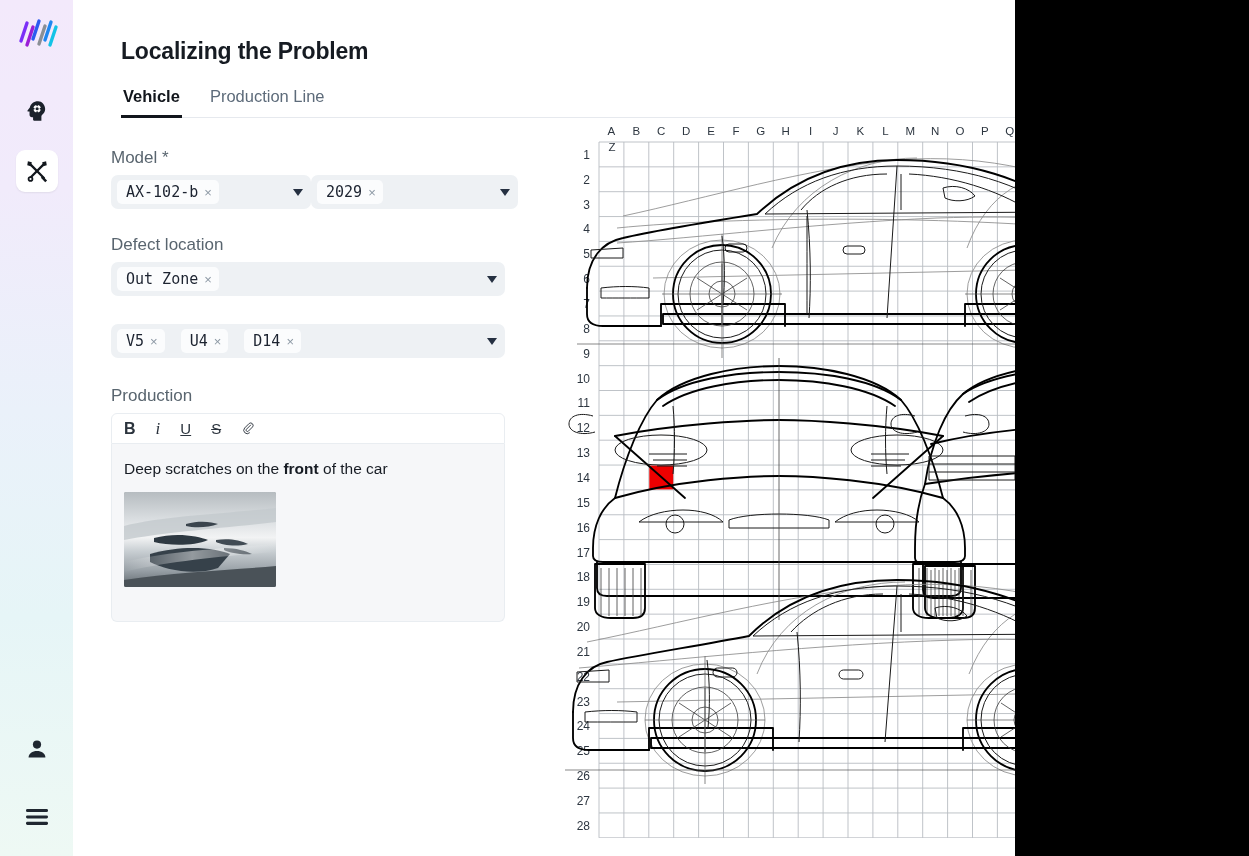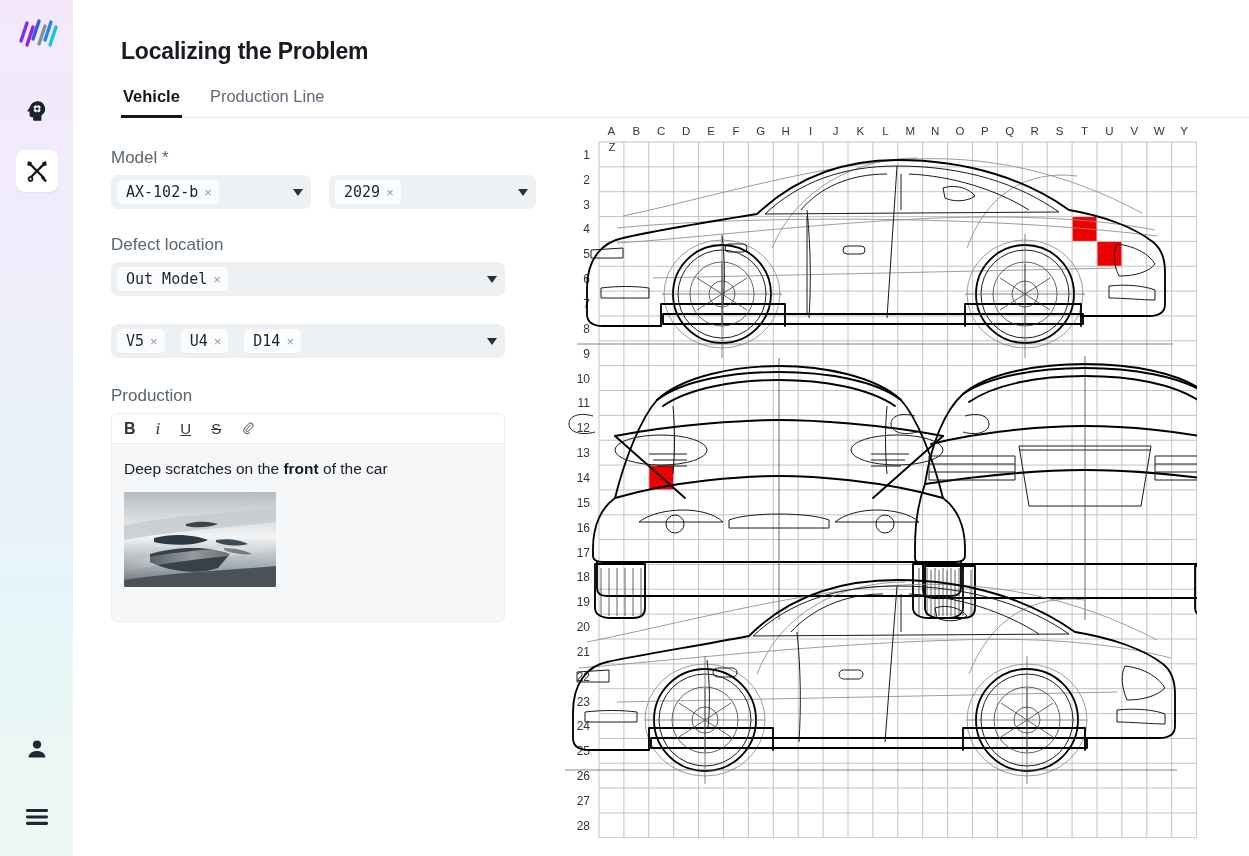--- a/index.html
+++ b/index.html
@@ -4,21 +4,21 @@
 <style>
   * { box-sizing: border-box; margin: 0; padding: 0; }
   html, body {
     width: 1249px; height: 856px;
     background: #000;
     font-family: "Liberation Sans", sans-serif;
     overflow: hidden;
   }
   #app {
     position: relative;
-    width: 1249px; height: 856px;
+    width: 1015px; height: 856px;
     background: #6d28d9;
     display: flex;
     overflow: hidden;
   }
 
   
   #sidebar {
     width: 73px; height: 856px;
     flex: 0 0 73px;
     background: linear-gradient(180deg, #f3e9fb 0%, #f1ebfb 22%, #eaf1fa 48%, #e6f5f7 72%, #eef9f4 100%);
@@ -74,21 +74,21 @@
   
   #form-col {
     width: 470px; flex: 0 0 470px;
     padding: 30px 38px 0 38px;
   }
   .field-label {
     font-size: 17px; color: #59656f; margin-bottom: 7px; font-weight: 400;
   }
   .field-label .req { color: #59656f; }
   .field-group { margin-bottom: 26px; }
-  .select-row { display: flex; gap: 18px; }
+  .select-row { display: flex; }
   .select {
     background: #eef1f4; border-radius: 7px; height: 34px;
     display: flex; align-items: center; padding: 0 8px 0 6px;
     position: relative; gap: 6px; flex: 1 1 auto; min-width: 0;
   }
   .select.w200 { flex: 0 0 200px; }
   .select.w207 { flex: 0 0 207px; }
   .chip {
     background: #fbfcfd; border-radius: 5px; height: 24px;
     display: inline-flex; align-items: center; gap: 6px;
@@ -227,21 +227,21 @@
               </span>
               <span class="caret"></span>
             </div>
           </div>
         </div>
 
         <div class="field-group" style="margin-bottom:28px;">
           <div class="field-label">Defect location</div>
           <div class="select">
             <span class="chip">
-              <span>Out Model</span>
+              <span>Out Zone</span>
               <span class="x">×</span>
             </span>
             <span class="caret"></span>
           </div>
         </div>
 
         <div class="field-group" style="margin-bottom:28px;">
           <div class="select" style="gap:16px;">
             <span class="chip">
               <span>V5</span>

